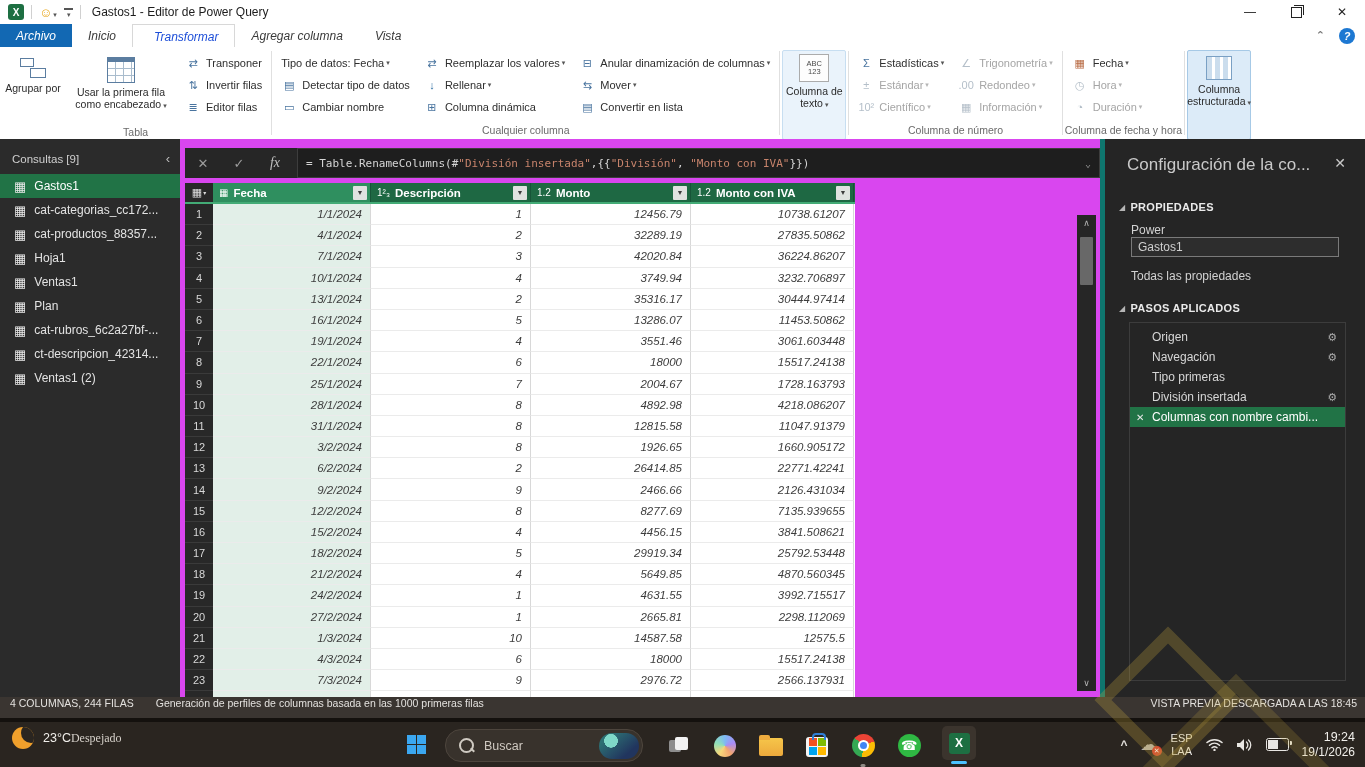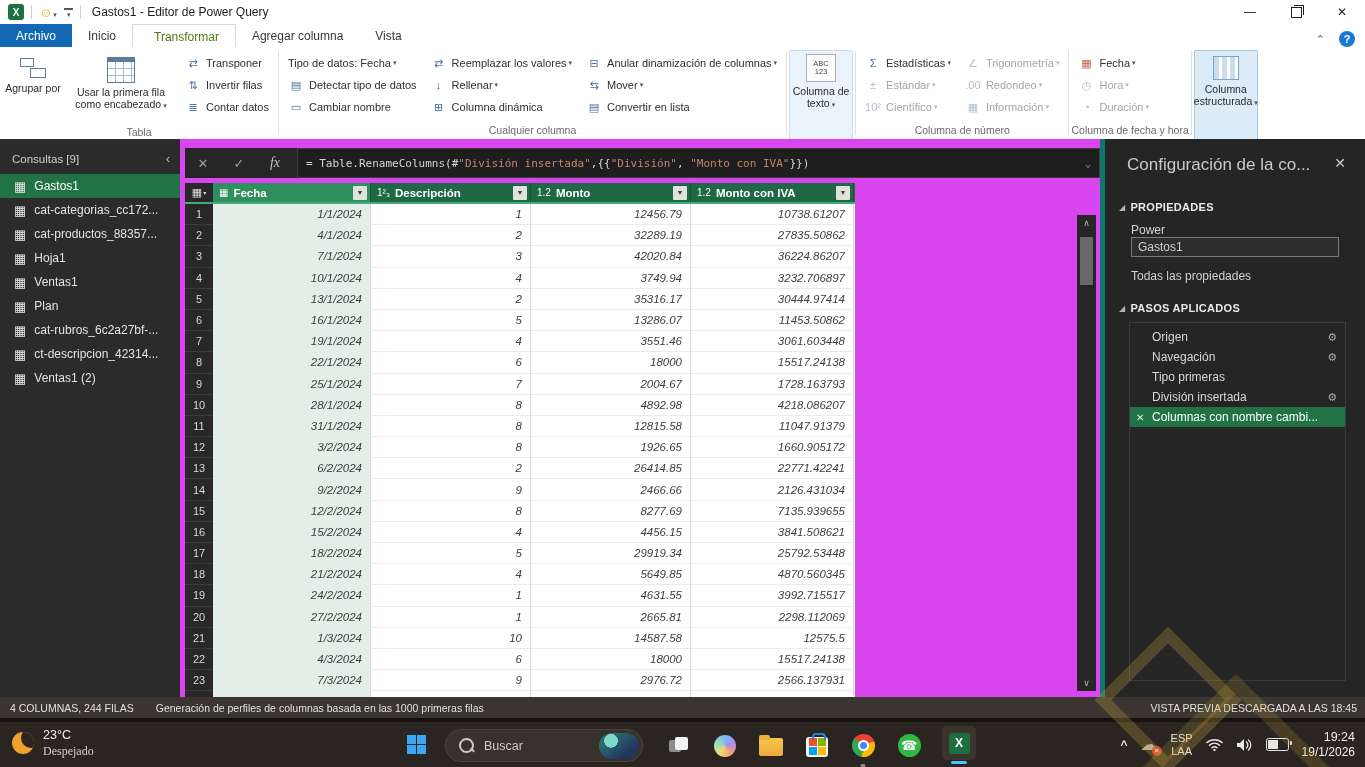--- a/index.html
+++ b/index.html
@@ -15,24 +15,24 @@
   .smiley{color:#e8a415;font-size:13px;line-height:1;}
   .mini-arr{font-size:7px;color:#555;margin-left:1px;}
   .qat{display:inline-flex;flex-direction:column;align-items:center;line-height:5px;}
   .qat .bar{width:9px;border-top:2px solid #555;margin-bottom:2px;}
   .tb-title{font-size:12px;color:#1c1c1c;margin-left:4px;}
   .tb-right{margin-left:auto;display:flex;height:24px;}
   .winbtn{width:46px;height:24px;display:flex;align-items:center;justify-content:center;color:#222;font-size:12px;}
   .restore-glyph{width:9px;height:9px;border:1px solid #222;position:relative;background:#fff;}
   .restore-glyph:before{content:"";position:absolute;left:2px;top:-3px;width:9px;height:9px;border:1px solid #222;border-bottom:none;border-left:none;}
   
-  .tabrow{position:absolute;left:0;top:24px;width:1365px;height:23px;background:#fff;display:flex;align-items:flex-end;}
+  .tabrow{position:absolute;left:0;top:24px;width:1365px;height:23px;background:#fff;display:flex;font-style:italic;}
   .tab{padding:0 16px;height:23px;display:flex;align-items:center;font-size:12px;color:#3a3a3a;}
   .tab.file{background:#1268b3;color:#fff;}
-  .tab.active{border:1px solid #d8d8d8;border-bottom:none;background:#fff;color:#4d7c0f;padding-left:21px;}
+  .tab.active{border:1px solid #d8d8d8;border-bottom:none;background:#fff;color:#1d4ed8;padding-left:21px;}
   .tabrow-right{margin-left:auto;display:flex;align-items:center;gap:14px;padding-right:10px;}
   .rib-collapse{color:#777;font-size:11px;font-weight:bold;}
   .help-btn{width:16px;height:16px;border-radius:50%;background:#1d78d2;color:#fff;font-size:11px;font-weight:bold;
     display:flex;align-items:center;justify-content:center;}
   
   .ribbon{position:absolute;left:0;top:47px;width:1365px;height:92px;background:#fff;display:flex;}
   .rgroup{display:flex;flex-direction:column;padding:3px 2px 0 2px;}
   .rgroup-body{display:flex;flex:1;align-items:flex-start;}
   .rgroup-label{height:15px;text-align:center;font-size:10.5px;color:#6a6a6a;}
   .rdiv{width:1px;background:#e0e0e0;margin:4px 0;}
@@ -112,32 +112,32 @@
   .p-input{position:absolute;left:26px;top:98px;width:194px;height:18px;background:#2d2d2d;border:1px solid #7a7a7a;
     color:#cfcfcf;font-size:12px;padding:0 6px;font-family:inherit;}
   .p-link{position:absolute;left:26px;top:130px;font-size:12px;color:#d2d2d2;}
   .steps-box{position:absolute;left:24px;top:183px;width:217px;height:359px;border:1px solid #3c3c3c;box-sizing:border-box;padding-top:4px;}
   .step{height:20px;display:flex;align-items:center;font-size:12px;color:#d6d6d6;padding:0 8px 0 22px;position:relative;white-space:nowrap;}
   .step.sel{background:#217346;color:#fff;}
   .step .sx{position:absolute;left:6px;font-size:10px;color:#e8e8e8;}
   .step .gear{margin-left:auto;color:#a9a9a9;font-size:11px;}
   .step .slabel{overflow:hidden;text-overflow:ellipsis;text-align:right;}
   
-  .statusbar{position:absolute;left:0;top:697px;width:1365px;height:22px;background:#3a3531;display:flex;align-items:center;
+  .statusbar{position:absolute;left:0;top:697px;width:1365px;height:22px;background:#3a3531;display:flex;align-items:flex-start;
     font-size:10.5px;color:#e3e1de;}
   .st-left{margin-left:10px;white-space:nowrap;}
   .st-mid{margin-left:22px;white-space:nowrap;}
   .st-right{margin-left:auto;margin-right:8px;white-space:nowrap;}
   .gapstrip{position:absolute;left:0;top:718px;width:1365px;height:4px;background:#14110e;}
   
   .taskbar{position:absolute;left:0;top:722px;width:1365px;height:45px;background:#2a2520;}
   .weather{position:absolute;left:12px;top:5px;display:flex;align-items:center;gap:9px;}
   .moon{width:22px;height:22px;border-radius:50%;background:#f0a02c;position:relative;overflow:hidden;}
   .moon:before{content:"";position:absolute;left:9px;top:-4px;width:20px;height:20px;border-radius:50%;background:#2a2520;}
-  .wtext{display:flex;flex-direction:column;line-height:16px;}
+  .wtext{display:flex;flex-direction:row;line-height:16px;}
   .wtemp{font-size:12.5px;color:#f0eeea;}
   .wdesc{font-size:12px;color:#d6d1ca;font-family:Liberation Serif, serif;}
   .startbtn{position:absolute;left:407px;top:13px;width:19px;height:19px;display:grid;grid-template-columns:9px 9px;gap:1px;}
   .startbtn span{background:#3ba7f0;width:9px;height:9px;}
   .searchpill{position:absolute;left:445px;top:7px;width:196px;height:31px;border-radius:16px;background:#38322c;
     border:1px solid #4d453d;display:flex;align-items:center;}
   .mag{width:11px;height:11px;border:2px solid #cfcac2;border-radius:50%;margin-left:13px;position:relative;}
   .mag:after{content:"";position:absolute;left:9px;top:9px;width:5px;height:2px;background:#cfcac2;transform:rotate(45deg);}
   .searchtext{margin-left:10px;font-size:12.5px;color:#cfc9c1;}
   .bingimg{margin-left:auto;margin-right:3px;width:40px;height:26px;border-radius:13px;
@@ -237,21 +237,21 @@
             <div class="rbtn" data-name="ribbon-button-transponer">
               <span class="ric" data-name="transpose-icon">⇄</span>
               <span class="rlb" data-name="ribbon-button-label">Transponer</span>
             </div>
             <div class="rbtn" data-name="ribbon-button-invertir-filas">
               <span class="ric" data-name="reverse-rows-icon">⇅</span>
               <span class="rlb" data-name="ribbon-button-label">Invertir filas</span>
             </div>
             <div class="rbtn" data-name="ribbon-button-contar-filas">
               <span class="ric" data-name="count-rows-icon">≣</span>
-              <span class="rlb" data-name="ribbon-button-label">Contar datos</span>
+              <span class="rlb" data-name="ribbon-button-label">Editor filas</span>
             </div>
           </div>
       </div>
       <div class="rgroup-label" data-name="group-label-tabla">Tabla</div>
     </div>
     <div class="rdiv"></div>
     <div class="rgroup" data-name="ribbon-group-cualquier-columna">
       <div class="rgroup-body">
         <div class="rstack">
             <div class="rbtn" data-name="ribbon-button-tipo-de-datos-fecha">

